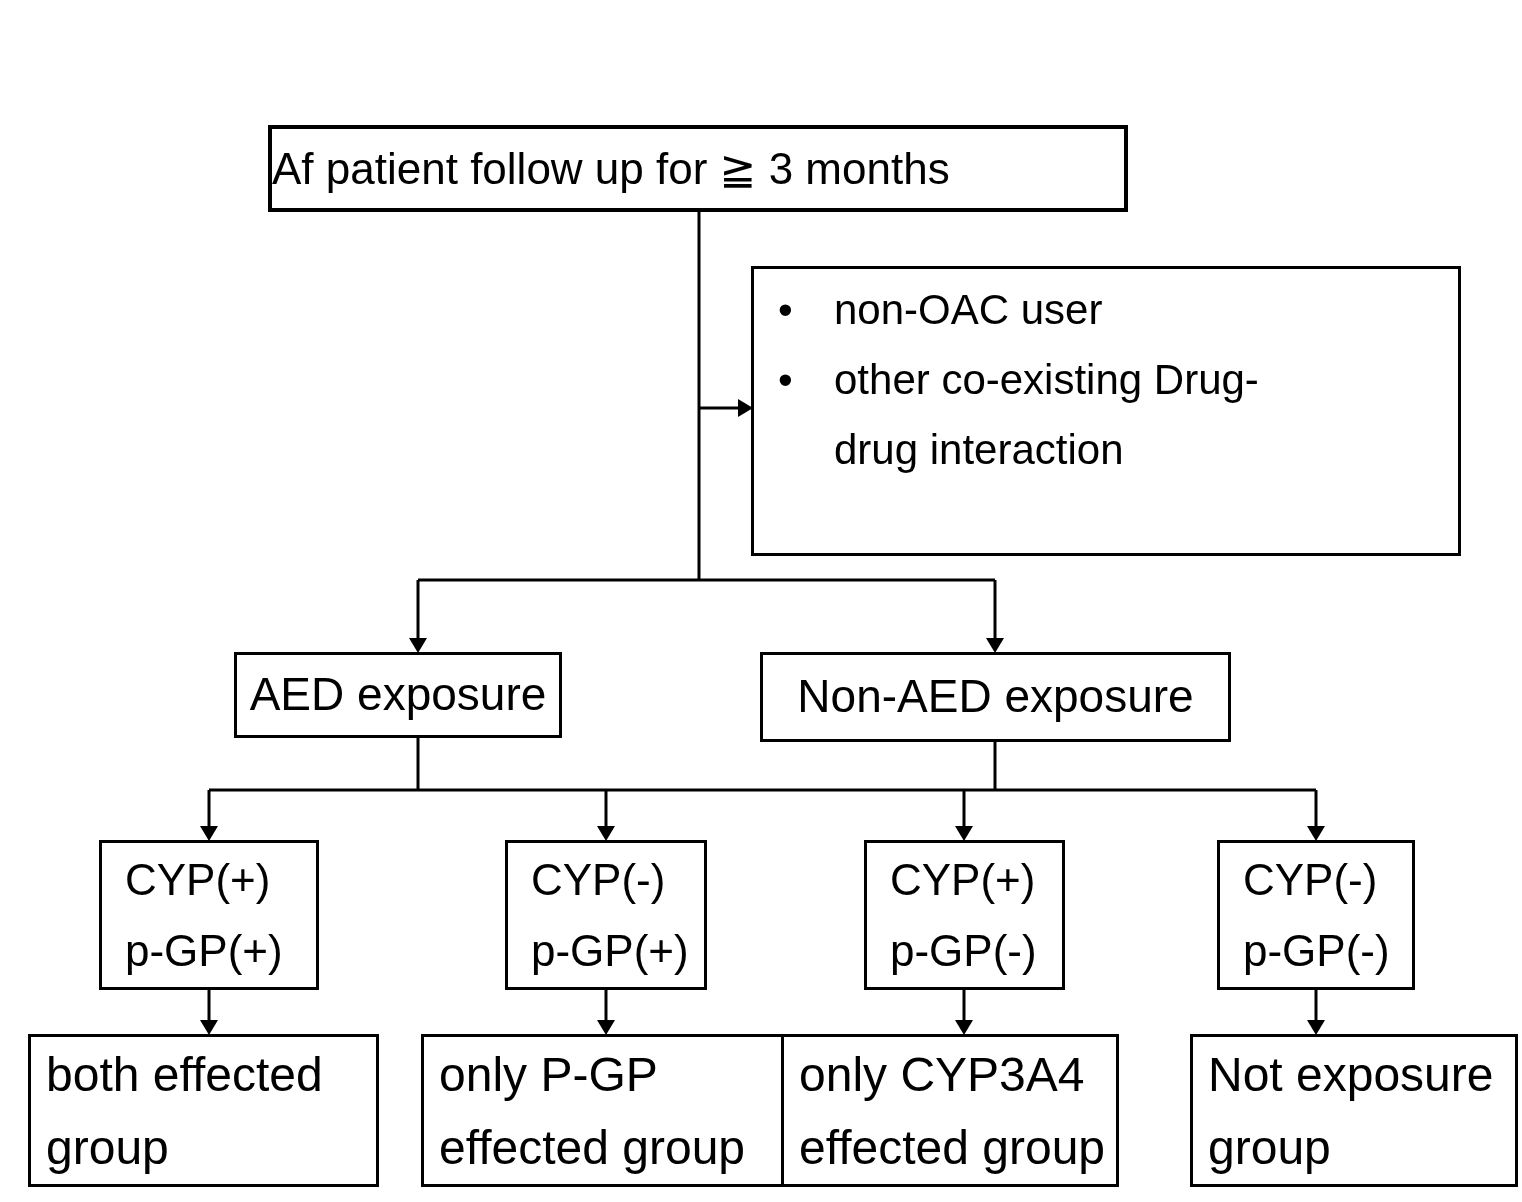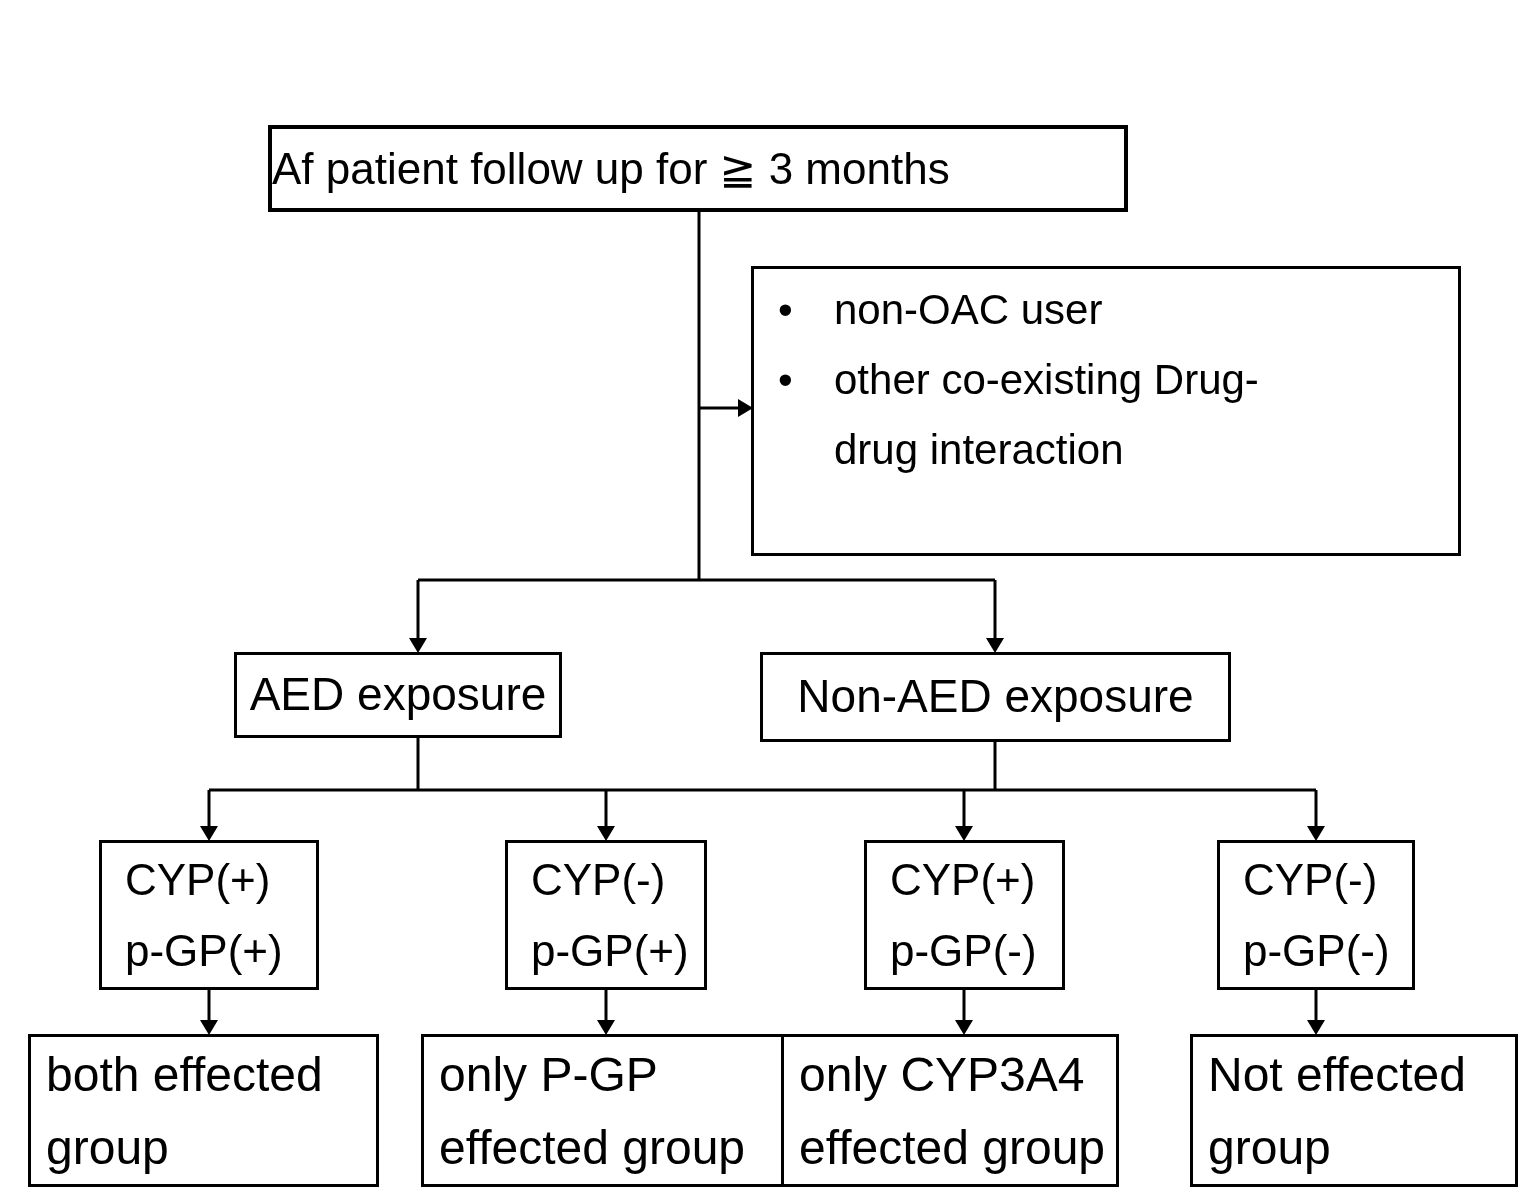--- a/index.html
+++ b/index.html
@@ -161,17 +161,17 @@
   </div>
   <div class="node out pos-out1">
     <span class="lbl">only P-GP
 effected group</span>
   </div>
   <div class="node out pos-out2">
     <span class="lbl">only CYP3A4
 effected group</span>
   </div>
   <div class="node out pos-out3">
-    <span class="lbl">Not effected
+    <span class="lbl">Not exposure
 group</span>
   </div>
 
 </div>
 
 </body></html>

